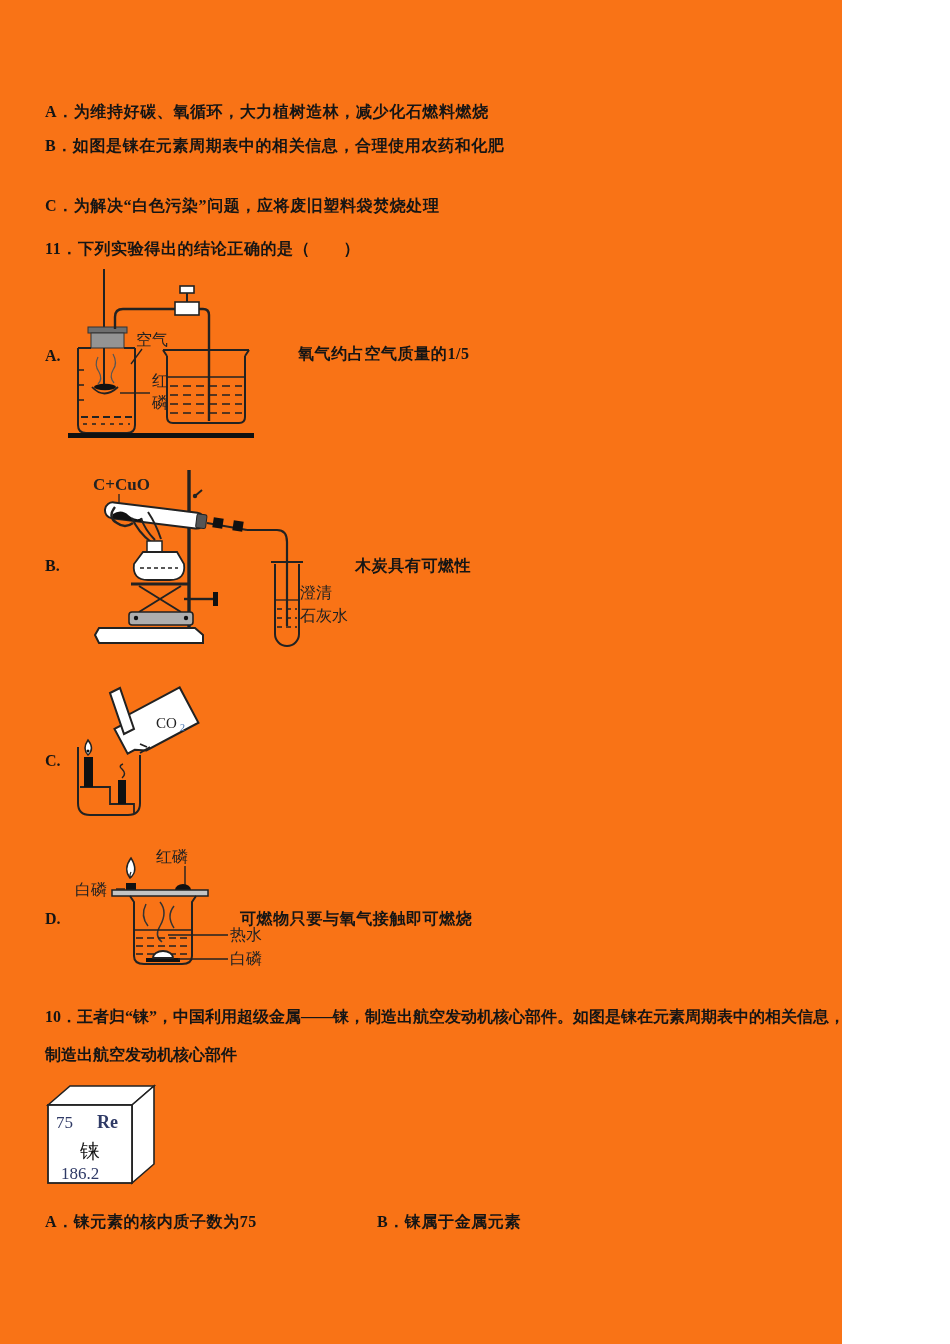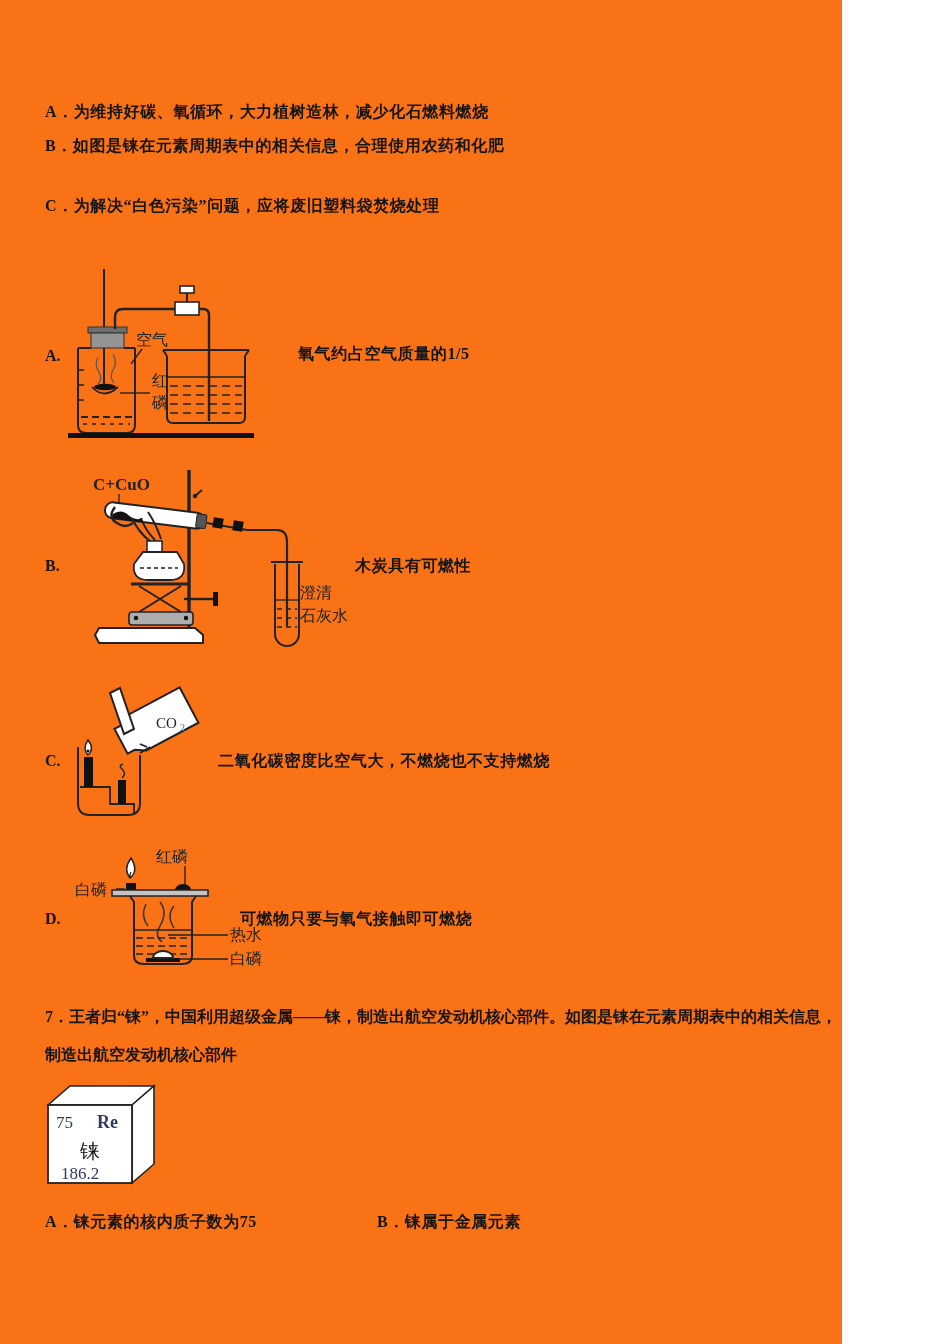--- a/index.html
+++ b/index.html
@@ -16,20 +16,21 @@
 </style>
 </head>
 <body>
 
 <div id="page">
 
   <div class="abs cn" style="left:45px;top:103px;">A．为维持好碳、氧循环，大力植树造林，减少化石燃料燃烧</div>
   <div class="abs cn" style="left:45px;top:137px;">B．如图是铼在元素周期表中的相关信息，合理使用农药和化肥</div>
   <div class="abs cn" style="left:45px;top:172px;margin-top:25px;">C．为解决“白色污染”问题，应将废旧塑料袋焚烧处理</div>
 
+  <div class="abs cn" style="left:45px;top:240px;">11．下列实验得出的结论正确的是（　　）</div>
 
   <div class="abs dlabel" style="left:45px;top:347px;">A.</div>
   <svg class="abs" style="left:68px;top:265px;" width="195" height="174" viewBox="0 0 195 174">
     <g class="ink" stroke-width="2">
       <line x1="36" y1="4" x2="36" y2="64"></line>
       <rect x="20" y="62" width="39" height="6" fill="#6f6f6f" stroke="#333" stroke-width="1"></rect>
       <rect x="23" y="68" width="33" height="15" fill="#949494" stroke="#333" stroke-width="1"></rect>
       <path d="M10,83 L10,160 Q10,168 18,168 L59,168 Q67,168 67,160 L67,83"></path>
       <path d="M10,83 H23 M56,83 H67"></path>
       <path d="M10,105 h6 M10,120 h6 M10,135 h6" stroke-width="1.3"></path>
@@ -139,21 +140,20 @@
     <g>
       <rect x="14" y="74" width="9" height="30" fill="#111"></rect>
       <path d="M18,57 q-6,9 0,15 q7,-6 0,-15z" fill="#fff" stroke="#222" stroke-width="1.5"></path>
       <circle cx="18" cy="68" r="1.6" fill="#111"></circle>
     </g>
     <g>
       <rect x="48" y="97" width="8" height="24" fill="#111"></rect>
       <path d="M52,95 q5,-4 0,-9 q-4,-3 1,-5" class="ink" stroke-width="1.5"></path>
     </g>
   </svg>
-  <div class="abs cn" style="left:218px;top:752px;">二氧化碳密度比空气大，不燃烧也不支持燃烧</div>
 
   <div class="abs dlabel" style="left:45px;top:910px;">D.</div>
   <svg class="abs" style="left:68px;top:842px;" width="240" height="135" viewBox="0 0 240 135">
     <text class="lab" x="88" y="20">红磷</text>
     <line x1="117" y1="24" x2="117" y2="46" class="ink" stroke-width="1.4"></line>
     <path d="M107,48 a8,6 0 0 1 16,0 z" fill="#111"></path>
     <text class="lab" x="7" y="53">白磷</text>
     <line x1="48" y1="47" x2="57" y2="47" class="ink" stroke-width="1.4"></line>
     <g>
       <rect x="58" y="41" width="10" height="7" fill="#111"></rect>
@@ -173,21 +173,21 @@
     </g>
     <rect x="78" y="116" width="34" height="4" fill="#111"></rect>
     <path d="M85,116 a10,7 0 0 1 20,0 z" fill="#fff" stroke="#222" stroke-width="1.8"></path>
     <line x1="100" y1="93" x2="160" y2="93" class="ink" stroke-width="1.6"></line>
     <text class="lab" x="162" y="98">热水</text>
     <line x1="110" y1="117" x2="160" y2="117" class="ink" stroke-width="1.6"></line>
     <text class="lab" x="162" y="122">白磷</text>
   </svg>
   <div class="abs cn" style="left:240px;top:910px;">可燃物只要与氧气接触即可燃烧</div>
 
-  <div class="abs cn-reg" style="left:45px;top:1008px;">7．王者归“铼”，中国利用超级金属——铼，制造出航空发动机核心部件。如图是铼在元素周期表中的相关信息，</div>
+  <div class="abs cn-reg" style="left:45px;top:1008px;">10．王者归“铼”，中国利用超级金属——铼，制造出航空发动机核心部件。如图是铼在元素周期表中的相关信息，</div>
   <div class="abs cn-reg" style="left:45px;top:1046px;">制造出航空发动机核心部件</div>
 
   <svg class="abs" style="left:40px;top:1082px;" width="125" height="110" viewBox="0 0 125 110">
     <polygon points="8,23 30,4 114,4 92,23" fill="#fff" stroke="#222" stroke-width="1.6"></polygon>
     <polygon points="92,23 114,4 114,82 92,101" fill="#fff" stroke="#222" stroke-width="1.6"></polygon>
     <rect x="8" y="23" width="84" height="78" fill="#fff" stroke="#222" stroke-width="1.8"></rect>
     <text x="16" y="46" font-size="17" fill="#2f3a66">75</text>
     <text x="57" y="46" font-size="18" font-weight="700" fill="#2f3a66">Re</text>
     <text x="40" y="76" font-size="20" fill="#111">铼</text>
     <text x="21" y="97" font-size="17" fill="#2f3a66">186.2</text>

